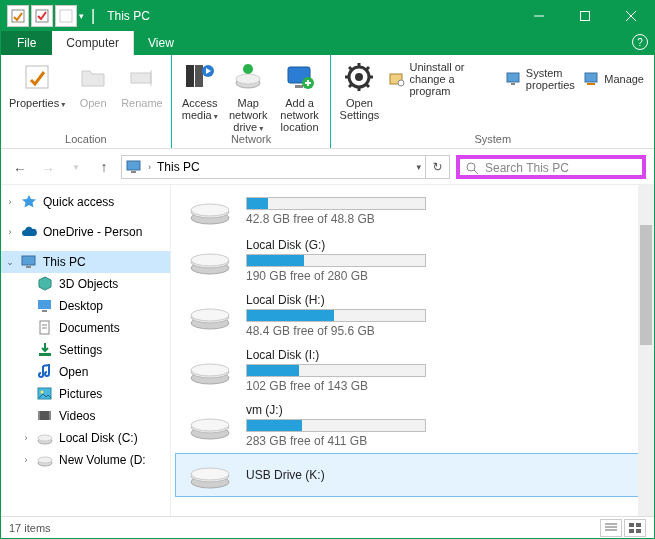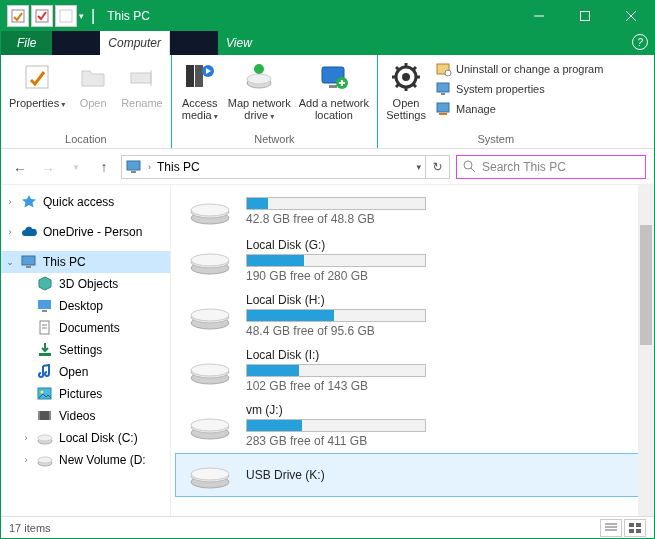--- a/index.html
+++ b/index.html
@@ -8,48 +8,48 @@
 
 .titlebar { height: 30px; background: #0a9b50; display: flex; align-items: center; color: #fff; }
 .titlebar .qa { display: flex; align-items: center; gap: 2px; padding-left: 6px; }
 .titlebar .qa-item { width: 22px; height: 22px; display: flex; align-items: center; justify-content: center; background: #fff; border: 1px solid #ccc; }
 .titlebar .qa-sep { width: 8px; }
 .titlebar .title { margin-left: 10px; font-size: 12px; }
 .titlebar .spacer { flex: 1; }
 .titlebar .winbtn { width: 46px; height: 30px; display: flex; align-items: center; justify-content: center; color: #fff; }
 
 
-.tabrow { height: 24px; background: #0f172a; display: flex; align-items: flex-end; position: relative; font-style: italic; }
+.tabrow { height: 24px; background: #3b82f6; display: flex; align-items: flex-end; position: relative; }
 .tabrow .file-tab { background: #0a7c40; color: #fff; font-size: 12px; padding: 4px 16px; height: 24px; display: flex; align-items: center; }
-.tabrow .tab { background: #f3f3f3; color: #333; font-size: 12px; padding: 4px 8px; height: 24px; display: flex; align-items: center; border-right: 1px solid #ddd; margin-left: 48px; }
+.tabrow .tab { background: #f3f3f3; color: #333; font-size: 12px; padding: 4px 14px; height: 24px; display: flex; align-items: center; border-right: 1px solid #ddd; }
 .tabrow .tab.active { background: #fff; }
 .tabrow .help { position: absolute; right: 6px; top: 3px; width: 16px; height: 16px; border-radius: 50%; background: #0a9b50; border: 1px solid #fff; color: #fff; font-size: 10px; display: flex; align-items: center; justify-content: center; }
 
 
 .ribbon { background: #fff; border-bottom: 1px solid #ddd; display: flex; height: 94px; }
 .rgroup { display: flex; flex-direction: column; border-right: 1px solid #14b8a6; padding: 2px 4px 0 4px; }
 .rgroup .items { display: flex; flex: 1; align-items: flex-start; }
 .rgroup .glabel { text-align: center; font-size: 11px; color: #666; padding: 2px 0 3px; }
 .rbtn { display: flex; flex-direction: column; align-items: center; justify-content: flex-start; padding: 2px 4px; font-size: 11px; color: #333; text-align: center; min-width: 48px; height: 72px; }
 .rbtn.disabled { color: #aaa; }
 .rbtn .ricon { width: 32px; height: 32px; margin: 2px 0 4px; display: flex; align-items: center; justify-content: center; }
 .rbtn .rlabel { line-height: 12px; }
-.rrow { display: flex; flex-direction: column; justify-content: flex-start; padding: 2px 2px; }
+.rrow { display: flex; justify-content: flex-start; padding: 2px 2px; }
 .rrow .rlink { display: flex; align-items: center; font-size: 11px; padding: 2px 4px; gap: 4px; color: #333; }
 .rrow .rlink .licon { width: 16px; height: 16px; display: inline-flex; align-items: center; justify-content: center; }
 .chev::after { content: "▾"; font-size: 8px; color: #555; margin-left: 2px; }
 
 
 .addrrow { height: 36px; display: flex; align-items: center; padding: 4px 8px; gap: 6px; border-bottom: 1px solid #eee; }
 .navbtn { width: 22px; height: 22px; display: flex; align-items: center; justify-content: center; color: #555; font-size: 14px; }
 .navbtn.disabled { color: #ccc; }
 .addrbox { flex: 1; height: 24px; border: 1px solid #ccc; display: flex; align-items: center; padding: 0 4px; gap: 6px; font-size: 12px; }
 .addrbox .chevd { font-size: 9px; color: #555; margin-left: auto; }
 .refresh { width: 24px; height: 24px; border: 1px solid #ccc; border-left: none; display: flex; align-items: center; justify-content: center; font-size: 12px; color: #555; }
-.searchbox { width: 190px; height: 24px; border: 1px solid #d946ef; display: flex; align-items: center; padding: 0 6px; gap: 6px; font-size: 12px; color: #888; }
+.searchbox { width: 190px; height: 24px; border: 4px solid #d946ef; display: flex; align-items: flex-end; padding: 0 6px; gap: 6px; font-size: 12px; color: #888; }
 
 
 .main { flex: 1; display: flex; overflow: hidden; }
 .sidebar { width: 170px; border-right: 1px solid #eee; overflow-y: auto; padding-top: 6px; font-size: 12px; }
 .tree-item { display: flex; align-items: center; gap: 6px; padding: 3px 4px 3px 18px; white-space: nowrap; overflow: hidden; }
 .tree-item.indent { padding-left: 34px; }
 .tree-item.selected { background: #cce8ff; }
 .tree-item .exp { width: 10px; text-align: center; color: #666; font-size: 9px; margin-left: -14px; }
 .tree-item .ticon { width: 16px; height: 16px; display: inline-flex; align-items: center; justify-content: center; }
 

